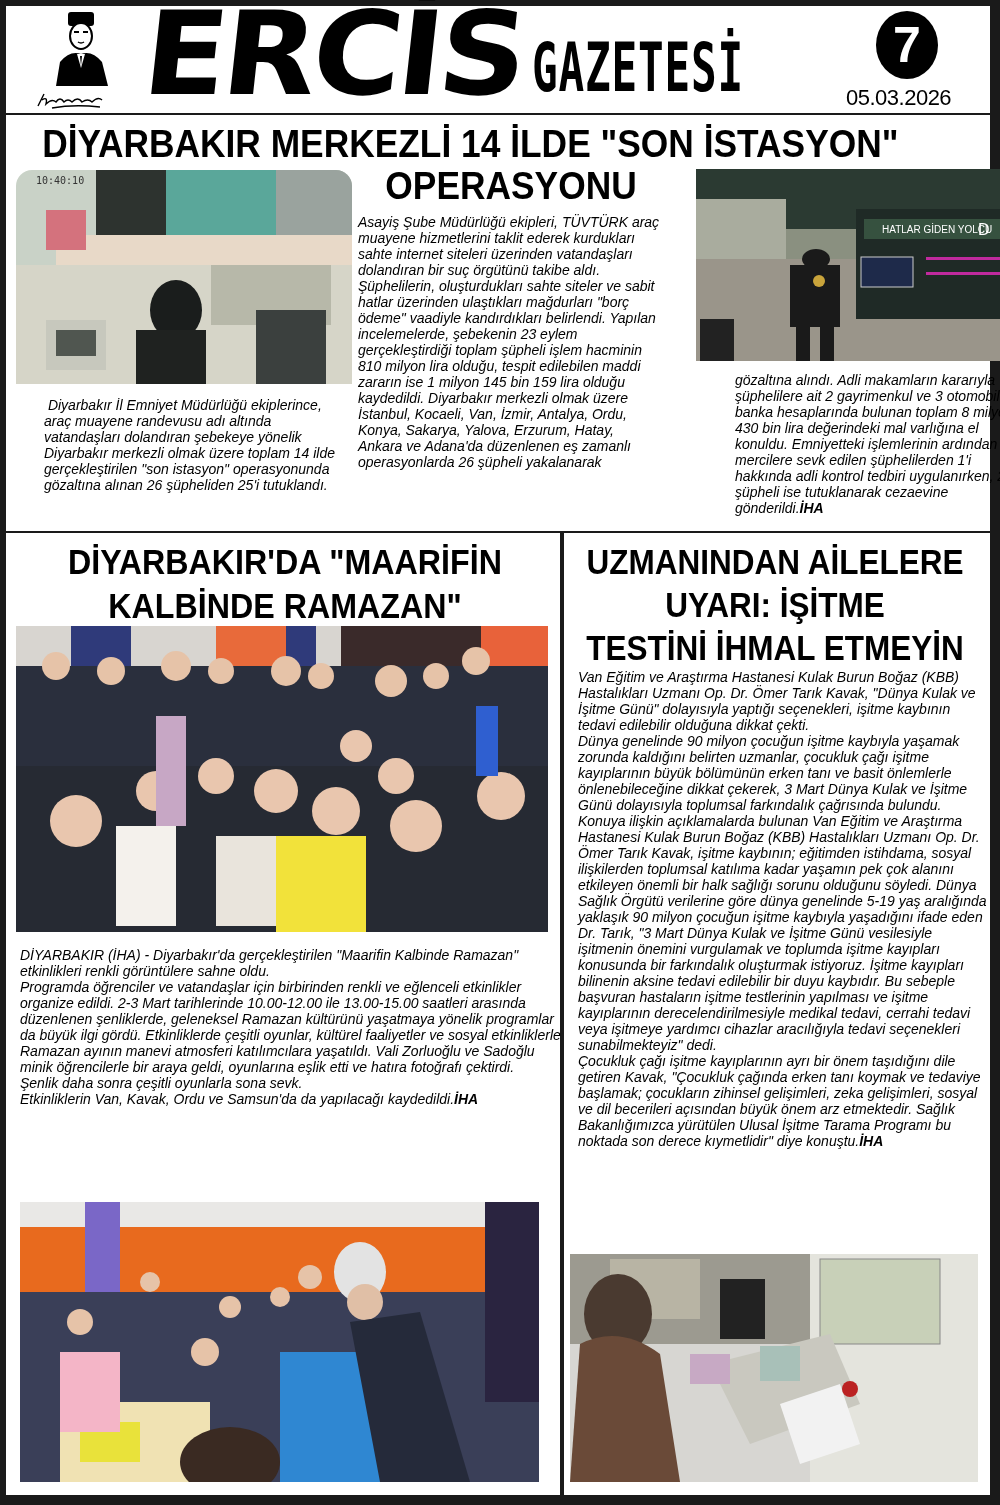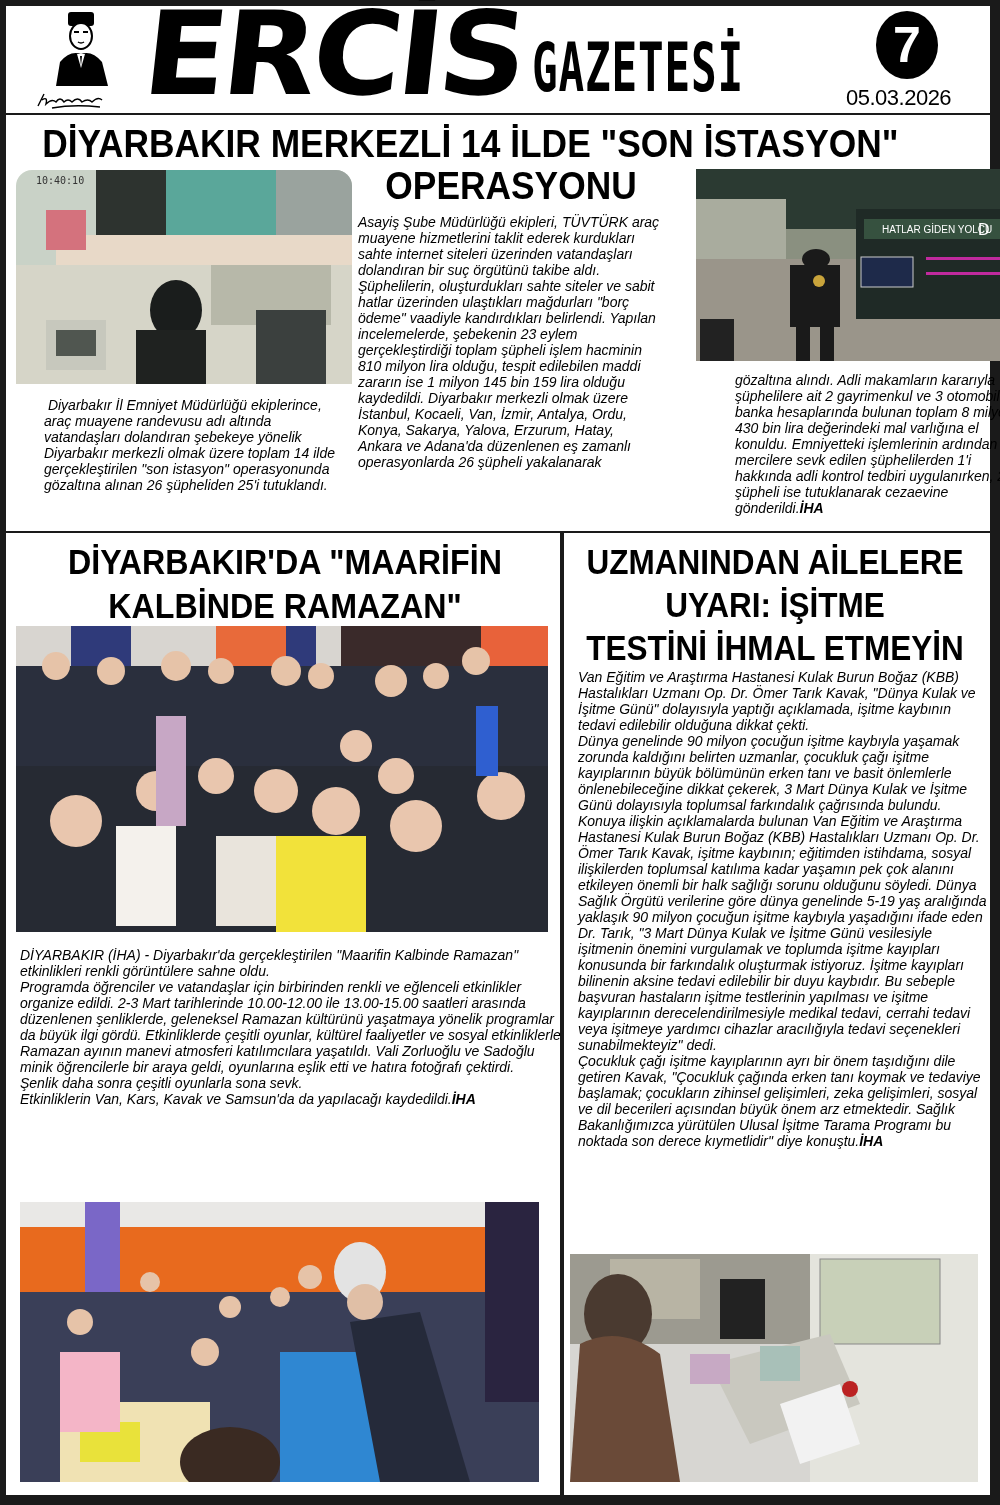--- a/index.html
+++ b/index.html
@@ -152,21 +152,21 @@
       <rect x="200" y="210" width="60" height="90" fill="#e9e4dc"></rect>
       <rect x="100" y="200" width="60" height="100" fill="#f4f1ec"></rect>
       <rect x="140" y="90" width="30" height="110" fill="#c7a7c5"></rect>
       <rect x="460" y="80" width="22" height="70" fill="#2f5fd0"></rect>
     </svg>
   </div>
   <div class="body-text" style="left:20px; top:947px; width:545px;">
     <p>DİYARBAKIR (İHA) - Diyarbakır'da gerçekleştirilen "Maarifin Kalbinde Ramazan" etkinlikleri renkli görüntülere sahne oldu.</p>
     <p>Programda öğrenciler ve vatandaşlar için birbirinden renkli ve eğlenceli etkinlikler organize edildi. 2-3 Mart tarihlerinde 10.00-12.00 ile 13.00-15.00 saatleri arasında düzenlenen şenliklerde, geleneksel Ramazan kültürünü yaşatmaya yönelik programlar da büyük ilgi gördü. Etkinliklerde çeşitli oyunlar, kültürel faaliyetler ve sosyal etkinliklerle Ramazan ayının manevi atmosferi katılımcılara yaşatıldı. Vali Zorluoğlu ve Sadoğlu minik öğrencilerle bir araya geldi, oyunlarına eşlik etti ve hatıra fotoğrafı çektirdi.</p>
     <p>Şenlik daha sonra çeşitli oyunlarla sona sevk.</p>
-    <p><span>Etkinliklerin Van, Kars, Kavak ve Samsun'da da yapılacağı kaydedildi.</span><span class="iha">İHA</span></p>
+    <p><span>Etkinliklerin Van, Kavak, Ordu ve Samsun'da da yapılacağı kaydedildi.</span><span class="iha">İHA</span></p>
   </div>
   <div class="photo" style="left:20px; top:1202px; width:519px; height:280px;">
     <svg width="519" height="280" viewBox="0 0 519 280">
       <rect width="519" height="280" fill="#e9e8e6"></rect>
       <rect x="0" y="25" width="519" height="70" fill="#e86a1e"></rect>
       <rect x="65" y="0" width="35" height="110" fill="#7a67c7"></rect>
       <rect x="0" y="90" width="519" height="190" fill="#3a3f58"></rect>
       <rect x="260" y="150" width="130" height="130" fill="#2f87d2"></rect>
       <rect x="40" y="200" width="150" height="80" fill="#f0e2b3"></rect>
       <rect x="60" y="220" width="60" height="40" fill="#e9e23a"></rect>
@@ -188,21 +188,21 @@
   </div>
 </div>
 
 <div>
   <div class="headline h3">
     <div>UZMANINDAN AİLELERE</div>
     <div>UYARI: İŞİTME</div>
     <div>TESTİNİ İHMAL ETMEYİN</div>
   </div>
   <div class="body-text" style="left:578px; top:669px; width:410px;">
-    <p>Van Eğitim ve Araştırma Hastanesi Kulak Burun Boğaz (KBB) Hastalıkları Uzmanı Op. Dr. Ömer Tarık Kavak, "Dünya Kulak ve İşitme Günü" dolayısıyla yaptığı açıklamada, işitme kaybının tedavi edilebilir olduğuna dikkat çekti.</p>
+    <p>Van Eğitim ve Araştırma Hastanesi Kulak Burun Boğaz (KBB) Hastalıkları Uzmanı Op. Dr. Ömer Tarık Kavak, "Dünya Kulak ve İşitme Günü" dolayısıyla yaptığı seçenekleri, işitme kaybının tedavi edilebilir olduğuna dikkat çekti.</p>
     <p>Dünya genelinde 90 milyon çocuğun işitme kaybıyla yaşamak zorunda kaldığını belirten uzmanlar, çocukluk çağı işitme kayıplarının büyük bölümünün erken tanı ve basit önlemlerle önlenebileceğine dikkat çekerek, 3 Mart Dünya Kulak ve İşitme Günü dolayısıyla toplumsal farkındalık çağrısında bulundu. Konuya ilişkin açıklamalarda bulunan Van Eğitim ve Araştırma Hastanesi Kulak Burun Boğaz (KBB) Hastalıkları Uzmanı Op. Dr. Ömer Tarık Kavak, işitme kaybının; eğitimden istihdama, sosyal ilişkilerden toplumsal katılıma kadar yaşamın pek çok alanını etkileyen önemli bir halk sağlığı sorunu olduğunu söyledi. Dünya Sağlık Örgütü verilerine göre dünya genelinde 5-19 yaş aralığında yaklaşık 90 milyon çocuğun işitme kaybıyla yaşadığını ifade eden Dr. Tarık, "3 Mart Dünya Kulak ve İşitme Günü vesilesiyle işitmenin önemini vurgulamak ve toplumda işitme kayıpları konusunda bir farkındalık oluşturmak istiyoruz. İşitme kayıpları bilinenin aksine tedavi edilebilir bir duyu kaybıdır. Bu sebeple başvuran hastaların işitme testlerinin yapılması ve işitme kayıplarının derecelendirilmesiyle medikal tedavi, cerrahi tedavi veya işitmeye yardımcı cihazlar aracılığıyla tedavi seçenekleri sunabilmekteyiz" dedi.</p>
     <p><span>Çocukluk çağı işitme kayıplarının ayrı bir önem taşıdığını dile getiren Kavak, "Çocukluk çağında erken tanı koymak ve tedaviye başlamak; çocukların zihinsel gelişimleri, zeka gelişimleri, sosyal ve dil becerileri açısından büyük önem arz etmektedir. Sağlık Bakanlığımızca yürütülen Ulusal İşitme Tarama Programı bu noktada son derece kıymetlidir" diye konuştu.</span><span class="iha">İHA</span></p>
   </div>
   <div class="photo" style="left:570px; top:1254px; width:408px; height:228px;">
     <svg width="408" height="228" viewBox="0 0 408 228">
       <rect width="408" height="228" fill="#d7d6d2"></rect>
       <rect x="0" y="0" width="240" height="90" fill="#9c9a90"></rect>
       <rect x="40" y="5" width="90" height="60" fill="#b8b4a4"></rect>
       <rect x="150" y="25" width="45" height="60" fill="#222"></rect>
       <rect x="240" y="0" width="168" height="228" fill="#e4e4dd"></rect>

